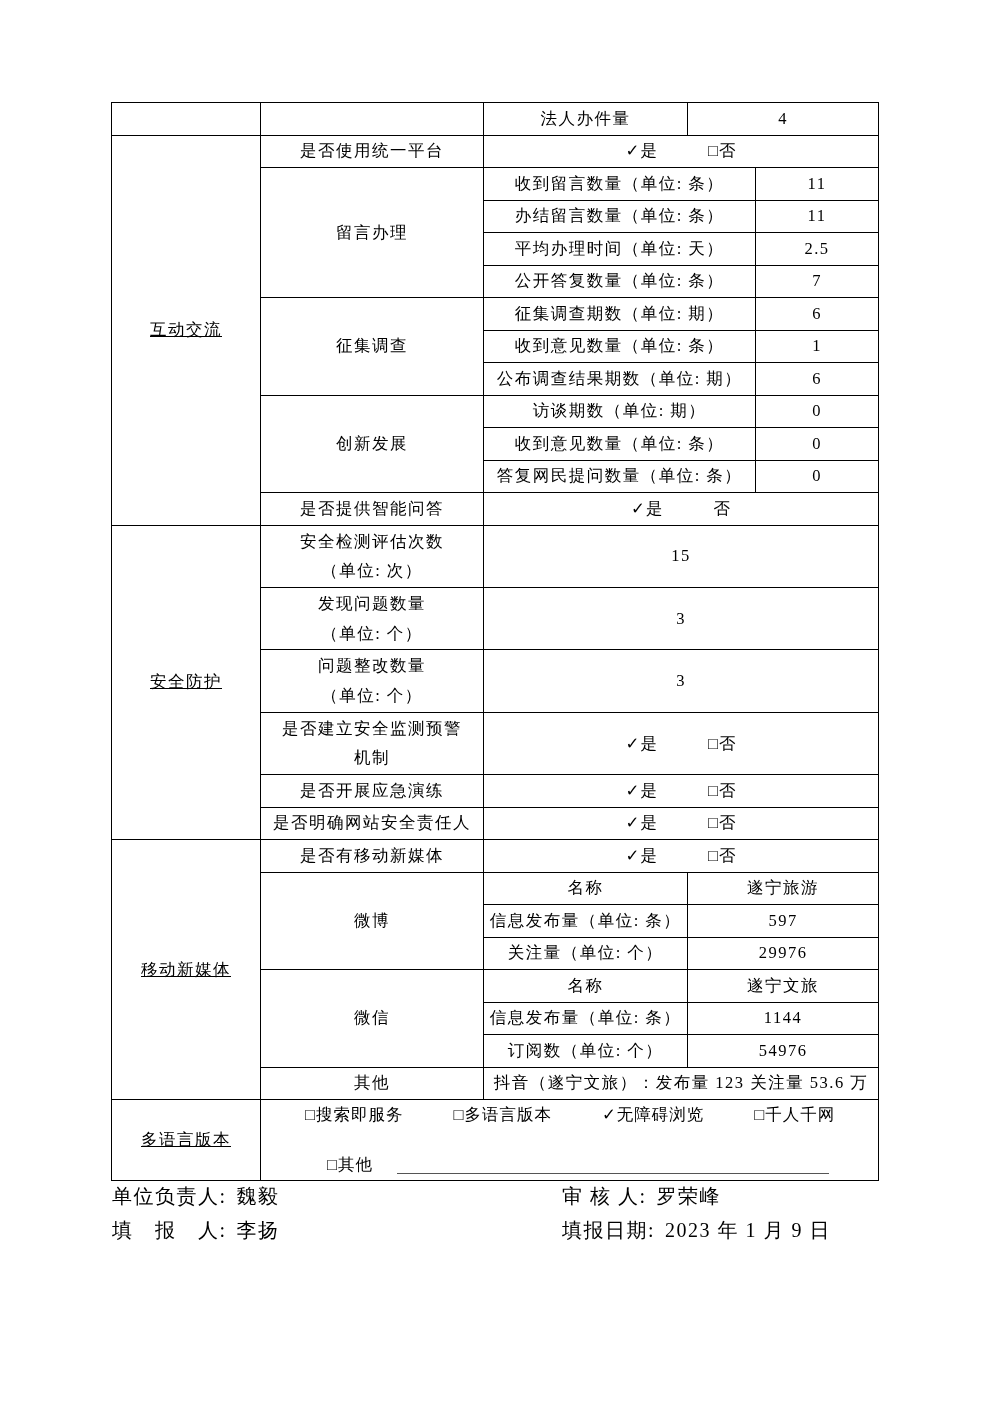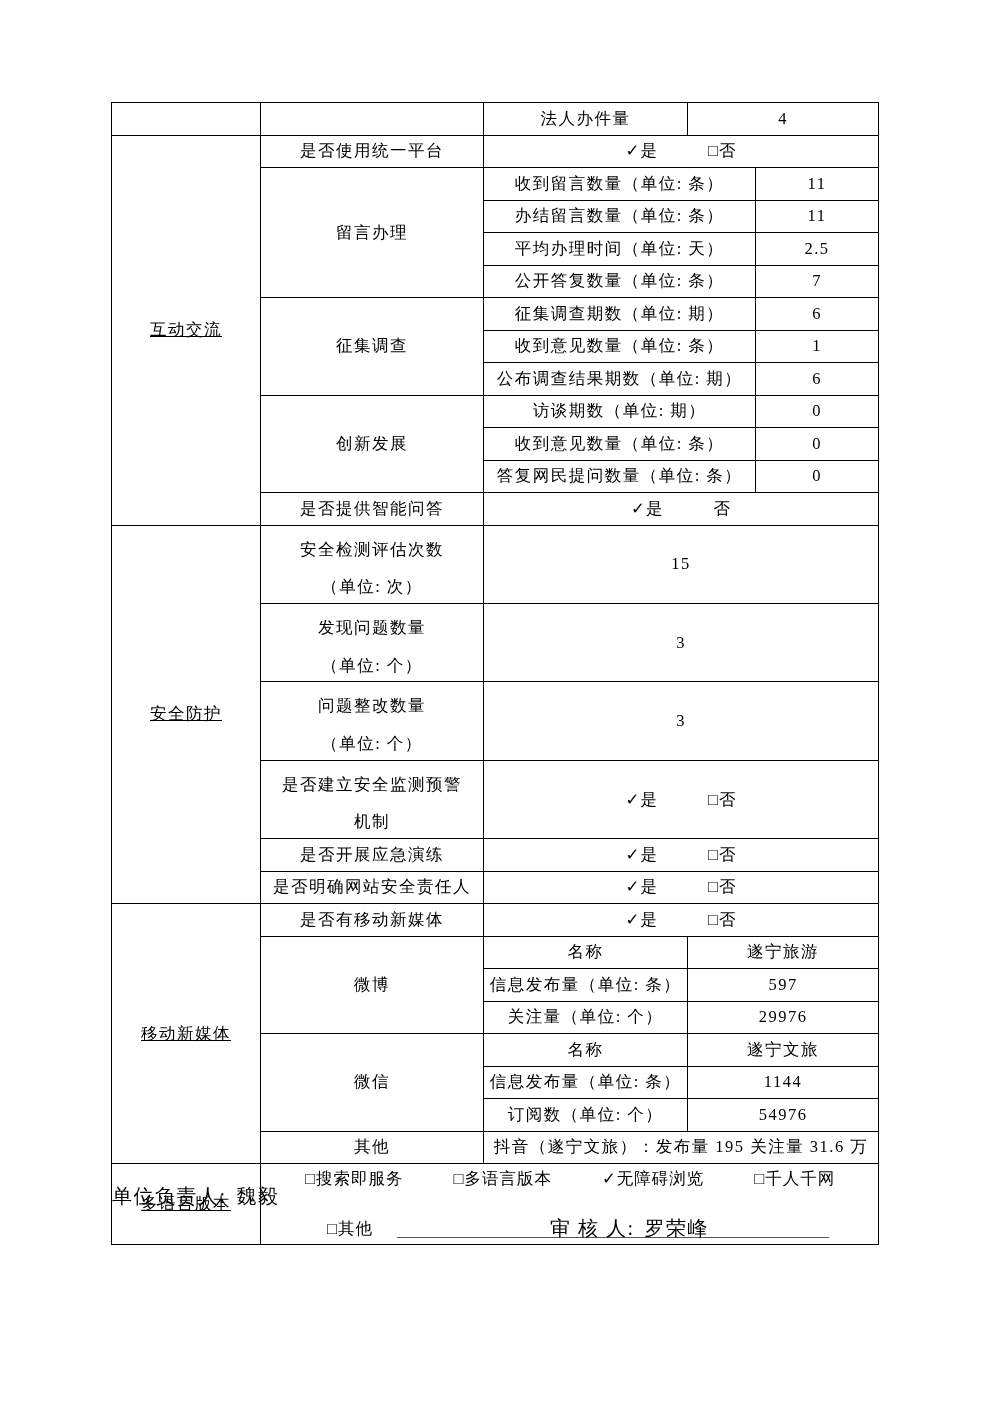--- a/index.html
+++ b/index.html
@@ -42,21 +42,21 @@
 
   .yn {
     display: flex;
     justify-content: center;
     align-items: center;
     gap: 50px;
     letter-spacing: 1px;
   }
   .yn span { white-space: nowrap; }
 
-  .two-line div { line-height: 1.8; margin-top: 8px; }
+  .two-line div { line-height: 1.8; }
 
   .innov-cell { padding: 8px 0 6px 0; }
   .innov-line1 {
     display: flex;
     justify-content: flex-start;
     padding-left: 42px;
     gap: 50px;
     letter-spacing: 1px;
     line-height: 1.6;
   }
@@ -79,21 +79,21 @@
 
   .footer {
     position: absolute;
     left: 112px; top: 1179px;
     width: 768px;
     font-size: 20px;
     letter-spacing: 1.5px;
   }
   .footer .fline { line-height: 34px; white-space: nowrap; }
   .fcol-left  { position: absolute; left: 0;    top: 0; }
-  .fcol-right { position: absolute; left: 438px; top: 0; margin-top: 32px; }
+  .fcol-right { position: absolute; left: 450px; top: 0; }
   .footer .flabel { margin-right: 10px; }
 </style>
 </head>
 <body>
 
 <div class="sheet">
   <table class="report">
     <colgroup>
       <col class="c1">
         <col class="c2">
@@ -267,21 +267,21 @@
         <td>信息发布量（单位: 条）</td>
         <td colspan="2" class="num">1144</td>
       </tr>
       <tr class="r-s">
         <td>订阅数（单位: 个）</td>
         <td colspan="2" class="num">54976</td>
       </tr>
 
       <tr class="r-s">
         <td>其他</td>
-        <td colspan="3">抖音（遂宁文旅）：发布量 195 关注量 31.6 万</td>
+        <td colspan="3">抖音（遂宁文旅）：发布量 123 关注量 53.6 万</td>
       </tr>
 
       <tr class="r-x">
         <td class="cat">多语言版本</td>
         <td colspan="4" class="innov-cell">
           <div class="innov-line1">
             <span>□搜索即服务</span>
             <span>□多语言版本</span>
             <span>✓无障碍浏览</span>
             <span>□千人千网</span>
@@ -294,19 +294,25 @@
       </tr>
     </tbody>
   </table>
 </div>
 
 <div class="footer">
   <div class="fcol-left">
     <div class="fline">
       <span class="flabel">单位负责人:</span><span>魏毅</span>
     </div>
+    <div class="fline">
+      <span class="flabel">填　报　人:</span><span>李扬</span>
+    </div>
   </div>
   <div class="fcol-right">
     <div class="fline">
       <span class="flabel">审 核 人:</span><span>罗荣峰</span>
     </div>
+    <div class="fline">
+      <span class="flabel">填报日期:</span><span>2023 年 1 月 9 日</span>
+    </div>
   </div>
 </div>
 
 </body></html>

